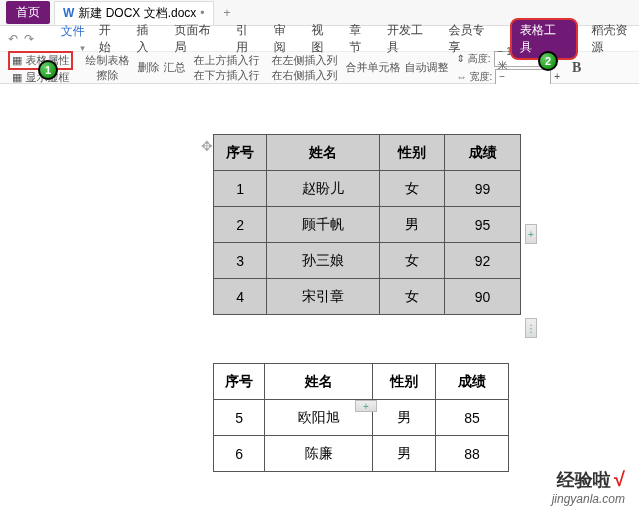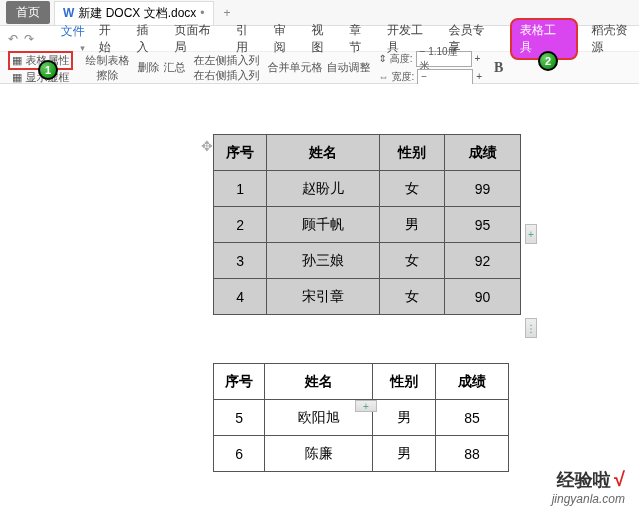--- a/index.html
+++ b/index.html
@@ -16,21 +16,21 @@
   
   .tab-row {
     display: flex;
     align-items: center;
     height: 26px;
     background: #f7f7f7;
     border-bottom: 1px solid #ddd;
     padding-left: 6px;
   }
   .tab-home {
-    background: #737373;
+    background: #701a75;
     color: #fff;
     padding: 3px 10px;
     font-size: 12px;
     border-radius: 2px;
     margin-right: 4px;
   }
   .file-tab {
     display: flex;
     align-items: center;
     gap: 4px;
@@ -50,21 +50,21 @@
     padding-left: 8px;
     gap: 14px;
     font-size: 12px;
     color: #444;
     border-bottom: 1px solid #eee;
   }
   .menu-row .file-menu { color:#2f6fd1;text-align:right; }
   .menu-row .dropdown::after { content:" \25BE"; color:#888; font-size:9px; }
   .menu-row .history { display:flex; gap:6px; color:#888; margin-right:6px; }
   .table-tool {
-    background: #d946ef;
+    background: #701a75;
     color: #fff;
     padding: 2px 8px;
     border-radius: 8px;
     border: 2px solid #d33;
     position: relative;
   }
   .style-link { color: #2f6fd1; }
   
   .badge {
     position: absolute;
@@ -234,20 +234,24 @@
       <span class="tool-small">显示虚框</span>
     </div>
   </div>
   <div class="tool-block">
     <span class="tool-small">绘制表格</span>
     <span class="tool-small">擦除</span>
   </div>
   <span class="tool-small dropdown">删除</span>
   <span class="tool-small dropdown">汇总</span>
   <div class="tool-block">
+    <span class="tool-small">在上方插入行</span>
+    <span class="tool-small">在下方插入行</span>
+  </div>
+  <div class="tool-block">
     <span class="tool-small">在左侧插入列</span>
     <span class="tool-small">在右侧插入列</span>
   </div>
   <span class="tool-small">合并单元格</span>
   <span class="tool-small dropdown">自动调整</span>
   <div class="dim-group">
     <div class="dim-line">
       <span>⇕</span>
       <span>高度:</span>
       <span class="dim-input">− 1.10厘米</span>

